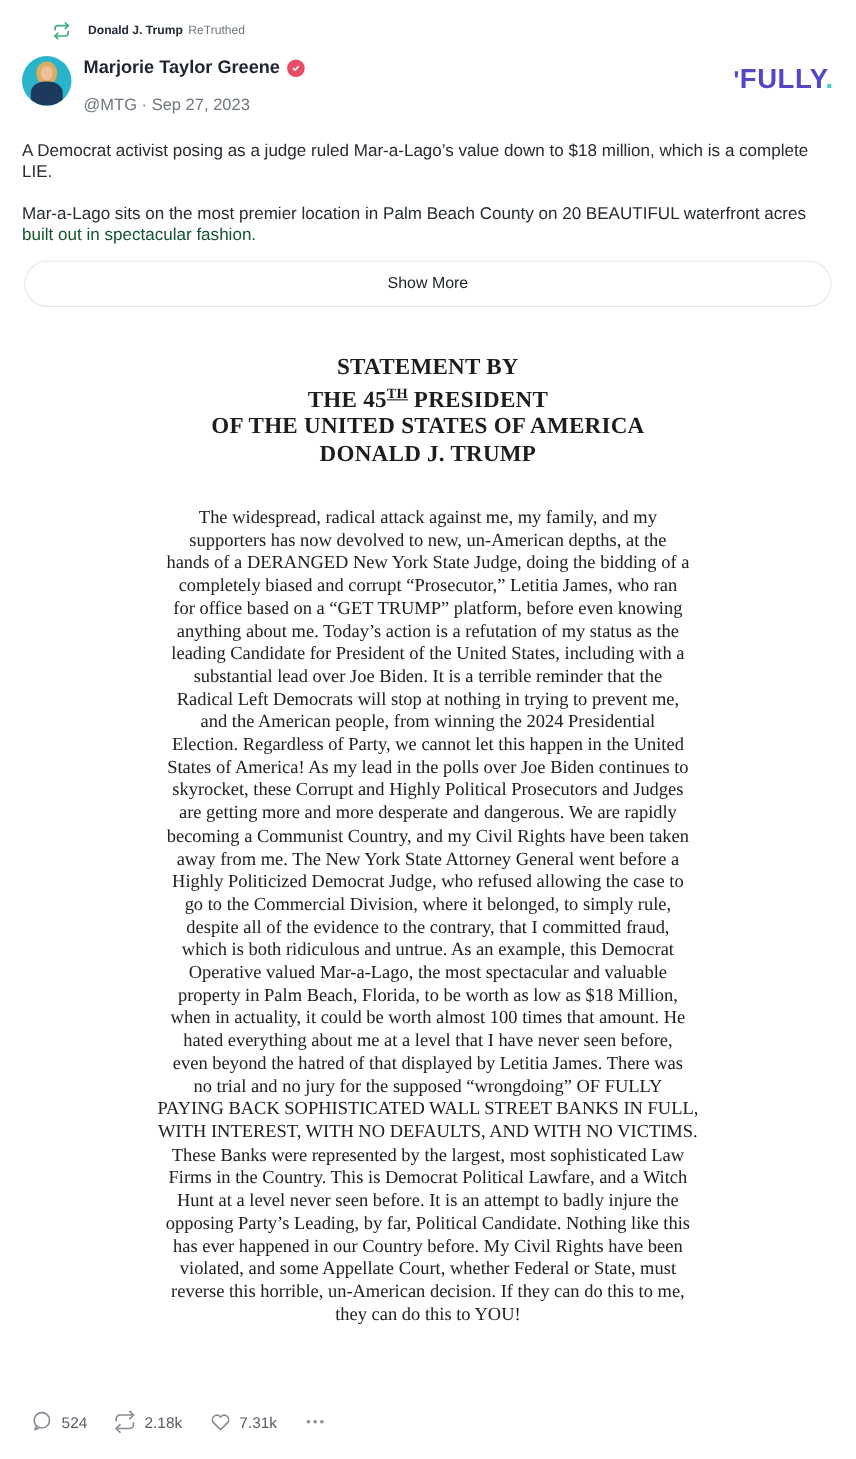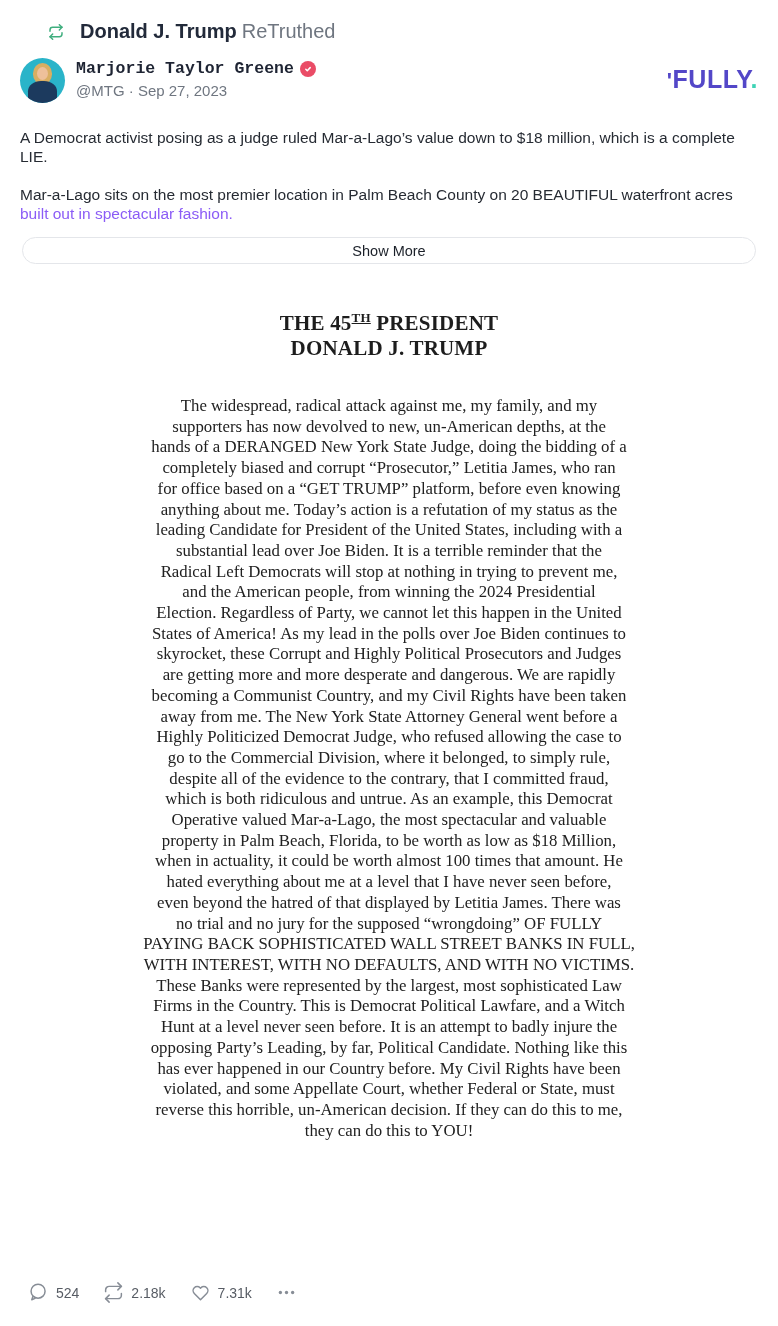--- a/index.html
+++ b/index.html
@@ -8,52 +8,52 @@
     width: 778px; height: 1326px; position: relative; overflow: hidden;
     background: #ffffff;
     font-family: "Liberation Sans", sans-serif;
     -webkit-font-smoothing: antialiased;
   }
 
   
   .retruth-row { display: flex; align-items: center; gap: 16px; padding: 20px 20px 0 48px; }
   .retruth-row .rt-icon { width: 16px; height: 16px; flex: 0 0 auto; }
   .retruth-row .rt-icon svg { width: 16px; height: 16px; stroke: #3fae7e; fill: none; stroke-width: 2.2; stroke-linecap: round; stroke-linejoin: round; }
-  .retruth-text { font-size: 20px; color: #6f7680; }
+  .retruth-text { font-size: 11px; color: #6f7680; }
   .retruth-name { font-weight: bold; color: #222a3a; margin-right: 5px; }
 
   
   .post-header { position: relative; margin: 15px 20px 0; min-height: 46px; }
   .avatar { position: absolute; left: 0; top: 0; width: 45px; height: 45px; border-radius: 50%;
             background: #2ab4c9; overflow: hidden; cursor: pointer; }
   .avatar .hair { position: absolute; left: 13px; top: 5px; width: 19px; height: 21px; border-radius: 50% 50% 46% 46%; background: #d9ae62; }
   .avatar .face { position: absolute; left: 17px; top: 9px; width: 11px; height: 13px; border-radius: 50%; background: #eec09a; }
   .avatar .torso { position: absolute; left: 8px; top: 23px; width: 29px; height: 23px; border-radius: 45% 45% 0 0; background: #1c3a5e; }
 
   .author-block { margin-left: 56px; padding-top: 1px; }
   .author-name-row { display: flex; align-items: center; gap: 6px; }
-  .author-name { font-size: 16.5px; font-weight: bold; color: #1e2433; cursor: pointer; font-family: Liberation Mono, monospace; }
+  .author-name { font-size: 16.5px; font-weight: bold; color: #1e2433; cursor: pointer; }
   .badge { width: 16px; height: 16px; border-radius: 50%; background: #ea4c66;
            display: inline-flex; align-items: center; justify-content: center; }
   .badge svg { width: 10px; height: 10px; stroke: #ffffff; stroke-width: 2.4; fill: none; stroke-linecap: round; stroke-linejoin: round; }
-  .author-meta { font-size: 15px; color: #6f7680; margin-top: 4px; cursor: pointer; }
+  .author-meta { font-size: 15px; color: #6f7680; margin-top: 16px; cursor: pointer; }
 
   .brand-logo { position: absolute; right: 0; top: 7px; font-size: 25px; font-weight: 900;
                 color: #5347c8; letter-spacing: 0.5px; user-select: none; }
   .brand-tick { font-size: 22px; }
   .brand-dot { color: #3ed3b5; }
 
   
   .post-text { margin: 24px 20px 0; font-size: 15.5px; line-height: 19px; color: #262b33; }
   .post-text p { margin: 0 0 19px 0; }
   .post-text p:last-child { margin-bottom: 0; }
-  .faded { color: #8b5cf6; }
+  .faded { color: #14532d; }
 
   
-  .show-more { margin: 14px 22px 0; height: 27px; border: 1px solid #e4e6ea; border-radius: 999px;
+  .show-more { margin: 14px 22px 0; height: 42px; border: 1px solid #e4e6ea; border-radius: 999px;
                display: flex; align-items: center; justify-content: center;
                font-size: 14.5px; color: #1b2029; background: #fff; cursor: pointer; }
 
   
   .statement { margin-top: 42px; background: #ffffff; cursor: pointer; }
   .statement-heading { text-align: center; font-family: "Liberation Serif", serif;
                        font-weight: bold; font-size: 21px; line-height: 24.5px; color: #1d1d1d;
                        letter-spacing: 0.2px; }
   .statement-heading sup { font-size: 13px; text-decoration: underline; }
   .statement-body { font-family: "Liberation Serif", serif; font-size: 16.8px; line-height: 20.7px;
@@ -109,21 +109,23 @@
   <p>A Democrat activist posing as a judge ruled Mar-a-Lago’s value down to $18 million, which is a complete LIE.</p>
   <p><span>Mar-a-Lago sits on the most premier location in Palm Beach County on 20 BEAUTIFUL waterfront acres </span><span class="faded">built out in spectacular fashion.</span></p>
 </div>
 
 <div class="show-more">
   <span>Show More</span>
 </div>
 
 <div class="statement">
   <div class="statement-heading">
+    <div>STATEMENT BY</div>
     <div><span>THE 45</span><sup>TH</sup><span> PRESIDENT</span></div>
+    <div>OF THE UNITED STATES OF AMERICA</div>
     <div>DONALD J. TRUMP</div>
   </div>
   <div class="statement-body">The widespread, radical attack against me, my family, and my
 supporters has now devolved to new, un-American depths, at the
 hands of a DERANGED New York State Judge, doing the bidding of a
 completely biased and corrupt “Prosecutor,” Letitia James, who ran
 for office based on a “GET TRUMP” platform, before even knowing
 anything about me. Today’s action is a refutation of my status as the
 leading Candidate for President of the United States, including with a
 substantial lead over Joe Biden. It is a terrible reminder that the

